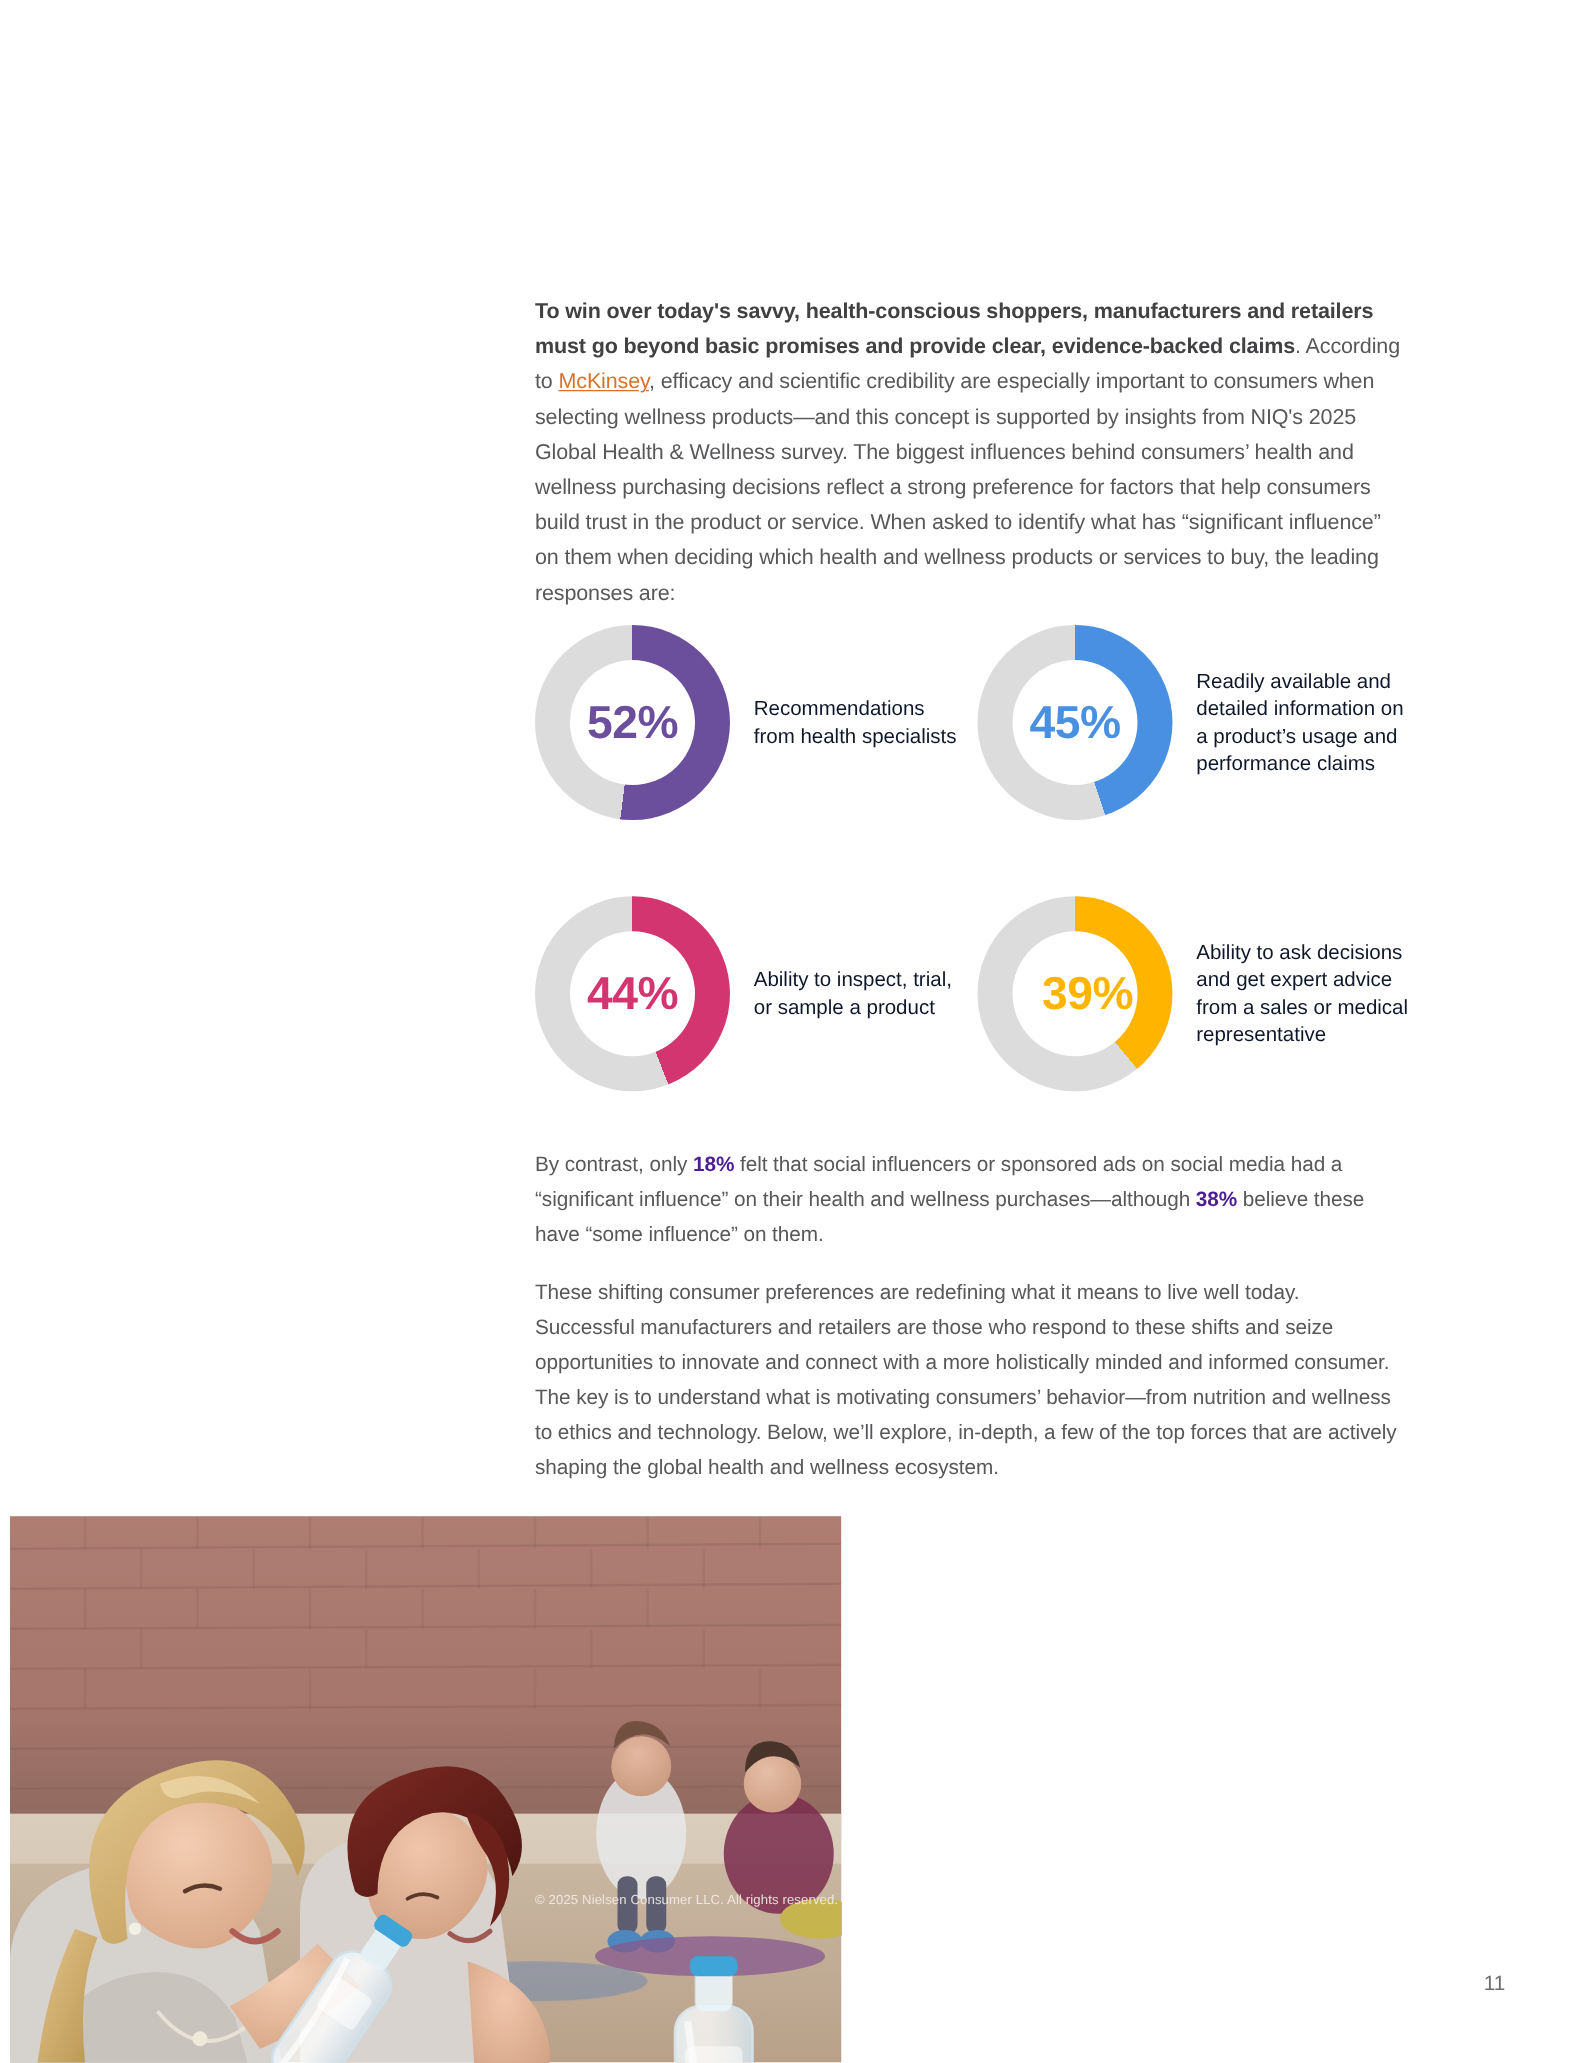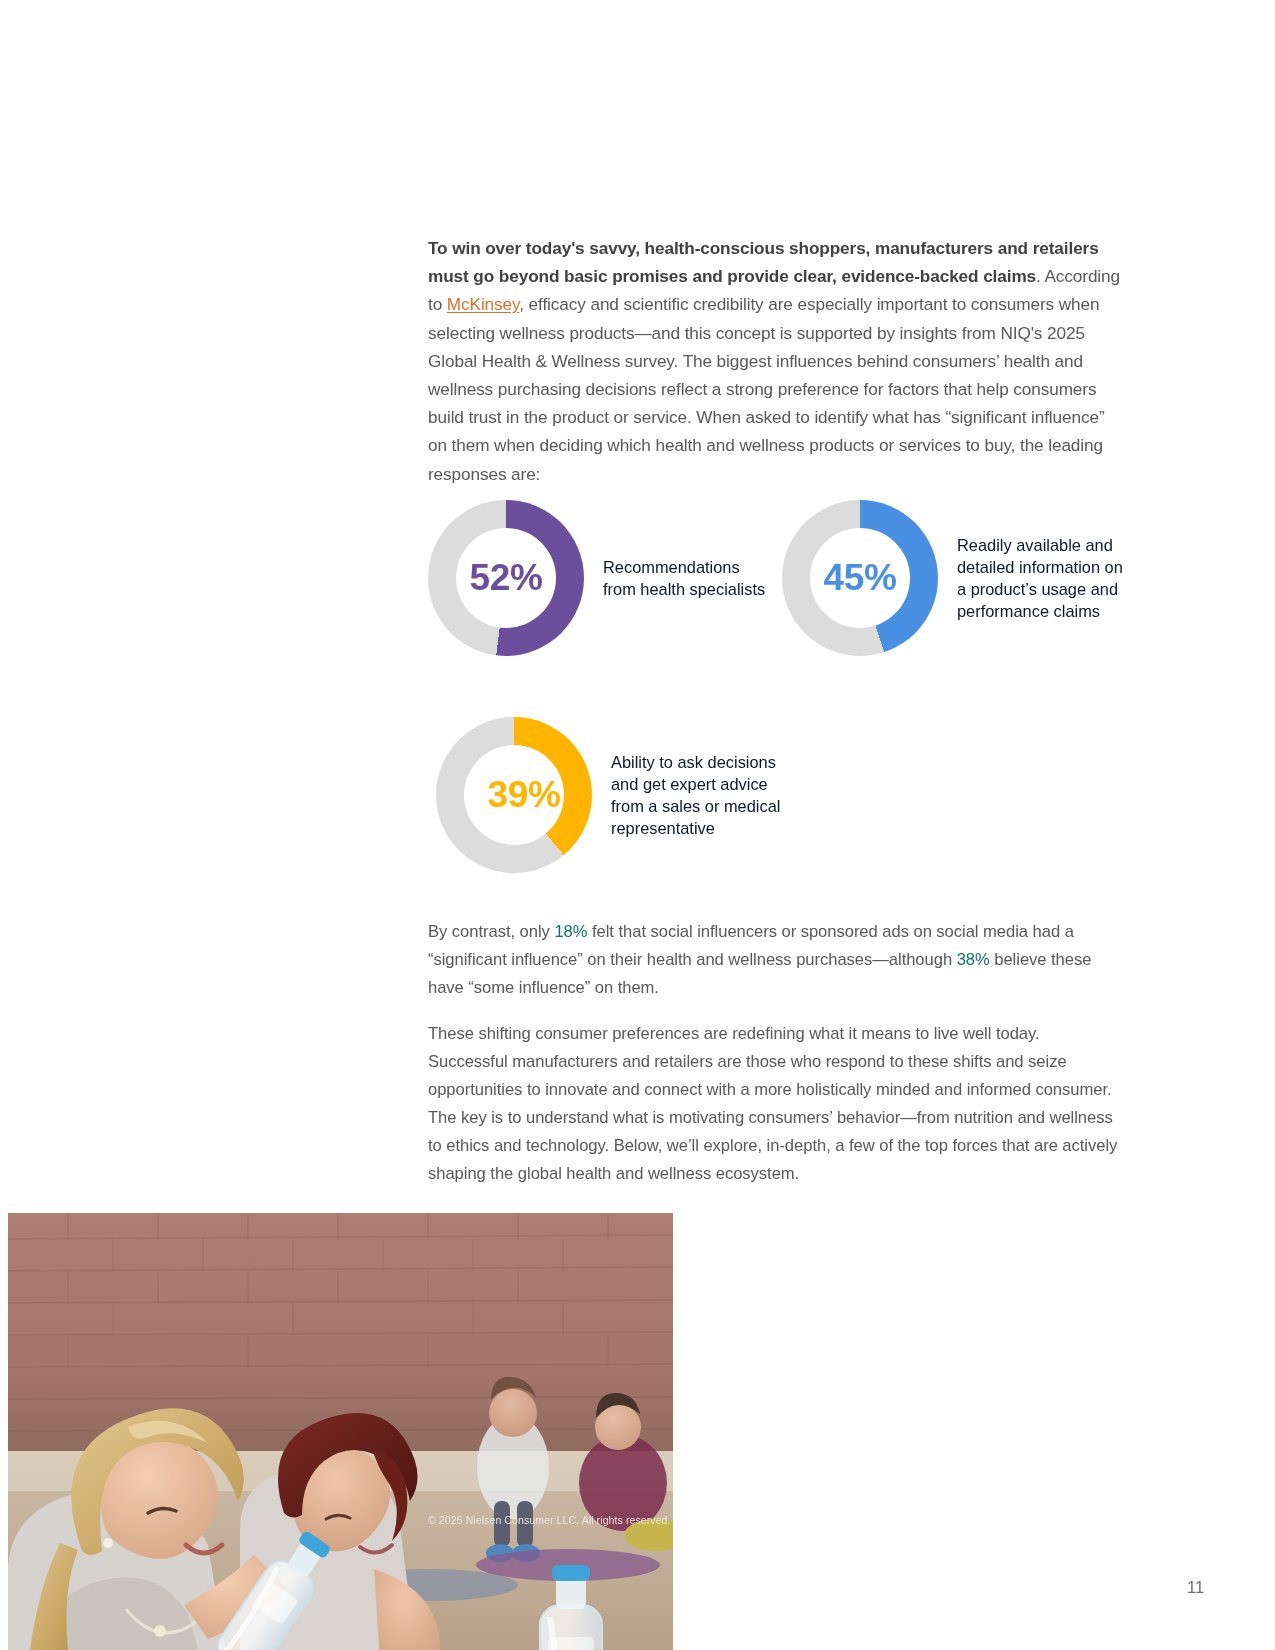--- a/index.html
+++ b/index.html
@@ -106,21 +106,21 @@
     width: 694px;
   }
   .body-copy p {
     font-size: 16.6px;
     line-height: 28px;
     color: #58585b;
     margin: 0 0 18px 0;
     letter-spacing: -0.05px;
   }
   .body-copy p:last-child { margin-bottom: 0; }
-  .body-copy b { color: #0f766e; font-weight: normal; }
+  .body-copy b { color: #4c1d95; font-weight: bold; }
 
   
   .photo {
     position: absolute;
     left: 8px;
     top: 1213px;
     width: 665px;
     height: 437px;
     overflow: hidden;
     background: #b9a79a;
@@ -174,20 +174,29 @@
           <span class="donut-value" id="val-1" style="color: rgb(74, 144, 226);">45%</span>
         </div>
       </div>
       <div class="stat-label">Readily available and detailed information on a product’s usage and performance claims</div>
     </div>
 
   </div>
 
   <div class="donut-row">
 
+    <div class="stat-cell">
+      <div class="donut-wrap">
+        <div class="donut-ring" id="ring-2" style="background: conic-gradient(rgb(210, 53, 111) 0deg, rgb(210, 53, 111) 158.4deg, rgb(220, 220, 220) 158.4deg, rgb(220, 220, 220) 360deg);"></div>
+        <div class="donut-hole">
+          <span class="donut-value" id="val-2" style="color: rgb(210, 53, 111);">44%</span>
+        </div>
+      </div>
+      <div class="stat-label">Ability to inspect, trial, or sample a product</div>
+    </div>
 
     <div class="stat-cell right-cell">
       <div class="donut-wrap">
         <div class="donut-ring" id="ring-3" style="background: conic-gradient(rgb(255, 181, 0) 0deg, rgb(255, 181, 0) 140.4deg, rgb(220, 220, 220) 140.4deg, rgb(220, 220, 220) 360deg);"></div>
         <div class="donut-hole">
           <span class="donut-value" id="val-3" style="color: rgb(255, 181, 0); margin-left: 20px;">39%</span>
         </div>
       </div>
       <div class="stat-label">Ability to ask decisions and get expert advice from a sales or medical representative</div>
     </div>

